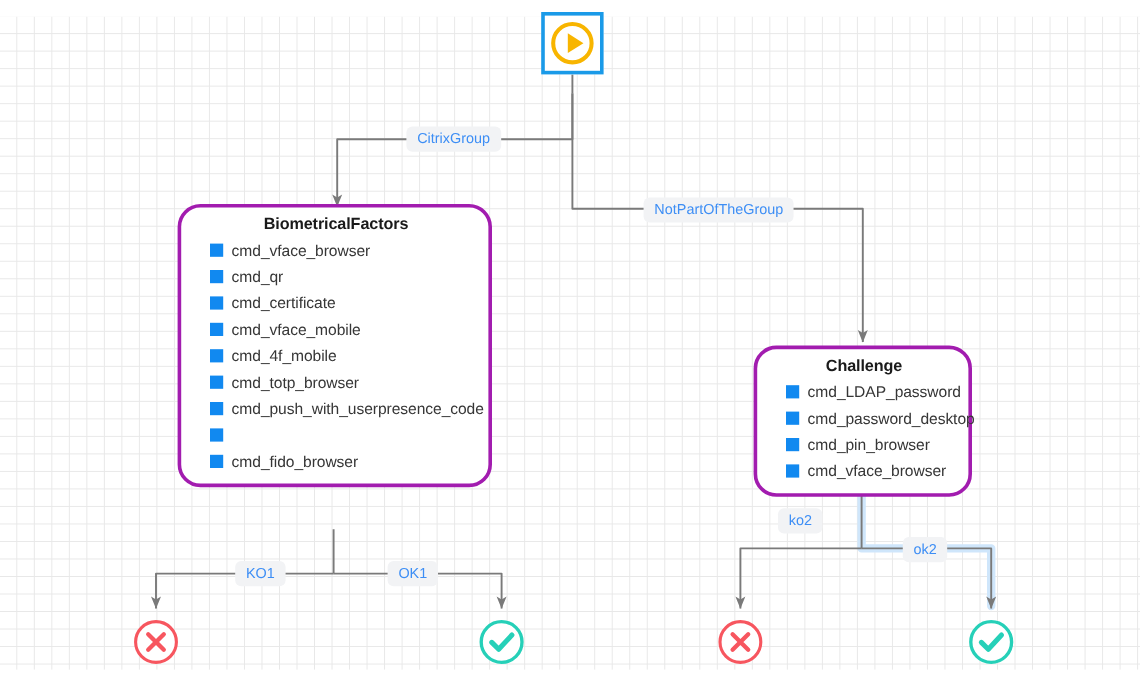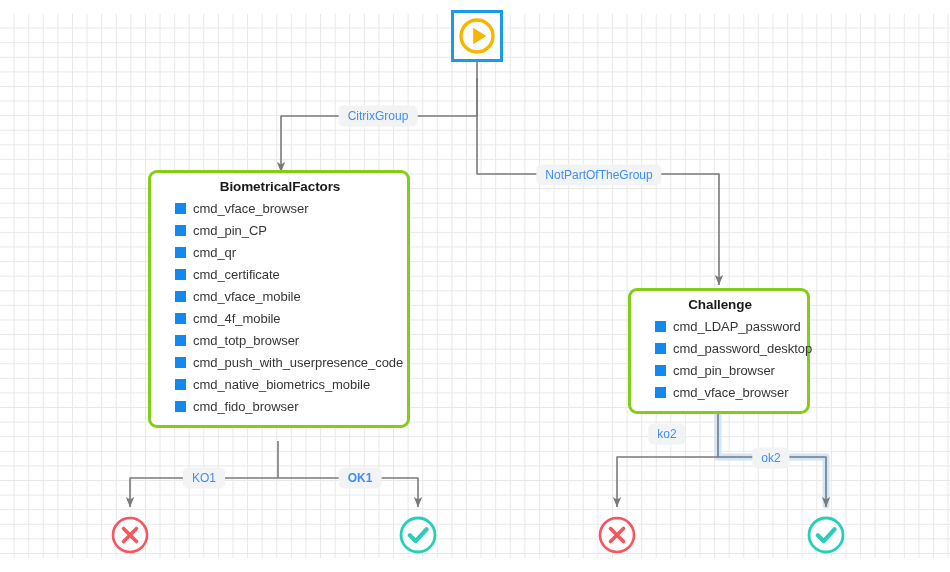--- a/index.html
+++ b/index.html
@@ -45,22 +45,22 @@
     background: #ffffff;
     box-sizing: border-box;
     display: flex;
     align-items: center;
     justify-content: center;
   }
   
   .node {
     position: absolute;
     background: #ffffff;
-    border: 3px solid #84cc16;
-    border-radius: 9px;
+    border: 3px solid #a21caf;
+    border-radius: 19px;
     box-sizing: border-box;
     padding: 6px 10px 8px 12px;
   }
   .node-title {
     text-align: center;
     font-weight: bold;
     font-size: 13.5px;
     color: #1a1a1a;
     margin-bottom: 3px;
     letter-spacing: -0.1px;
@@ -168,24 +168,20 @@
 
   <div class="node" style="left:148px; top:170px; width:262px;">
     <div class="node-title">BiometricalFactors</div>
 
     <div class="node-row">
       <span class="node-bullet"></span>
       <span class="node-label">cmd_vface_browser</span>
     </div>
     <div class="node-row">
       <span class="node-bullet"></span>
-      <span class="node-label">cmd_pin_CP</span>
-    </div>
-    <div class="node-row">
-      <span class="node-bullet"></span>
       <span class="node-label">cmd_qr</span>
     </div>
     <div class="node-row">
       <span class="node-bullet"></span>
       <span class="node-label">cmd_certificate</span>
     </div>
     <div class="node-row">
       <span class="node-bullet"></span>
       <span class="node-label">cmd_vface_mobile</span>
     </div>
@@ -196,21 +192,20 @@
     <div class="node-row">
       <span class="node-bullet"></span>
       <span class="node-label">cmd_totp_browser</span>
     </div>
     <div class="node-row">
       <span class="node-bullet"></span>
       <span class="node-label">cmd_push_with_userpresence_code</span>
     </div>
     <div class="node-row">
       <span class="node-bullet"></span>
-      <span class="node-label">cmd_native_biometrics_mobile</span>
     </div>
     <div class="node-row">
       <span class="node-bullet"></span>
       <span class="node-label">cmd_fido_browser</span>
     </div>
   </div>
 
   <div class="node" style="left:628px; top:288px; width:182px;">
     <div class="node-title">Challenge</div>
 
@@ -229,23 +224,23 @@
     <div class="node-row">
       <span class="node-bullet"></span>
       <span class="node-label">cmd_vface_browser</span>
     </div>
   </div>
 
   <div class="edge-label" style="left:378px; top:116px;">CitrixGroup</div>
 
   <div class="edge-label" style="left:599px; top:175px;">NotPartOfTheGroup</div>
 
-  <div class="edge-label" style="left:204px; top:478px;">KO1</div>
-
-  <div class="edge-label" style="left:360px; top:478px;font-weight:bold;">OK1</div>
+  <div class="edge-label" style="left:217px; top:478px;">KO1</div>
+
+  <div class="edge-label" style="left:344px; top:478px;">OK1</div>
 
   <div class="edge-label" style="left:667px; top:434px;">ko2</div>
 
   <div class="edge-label" style="left:771px; top:458px;">ok2</div>
 
   <div class="terminal" style="left:130px; top:535px;">
     <svg width="40" height="40" viewBox="0 0 40 40">
       <circle cx="20" cy="20" r="17" fill="#ffffff" stroke="#f7565f" stroke-width="2.6"></circle>
       <path d="M13.5,13.5 L26.5,26.5 M26.5,13.5 L13.5,26.5" stroke="#f7565f" stroke-width="3.6" stroke-linecap="round"></path>
     </svg>

